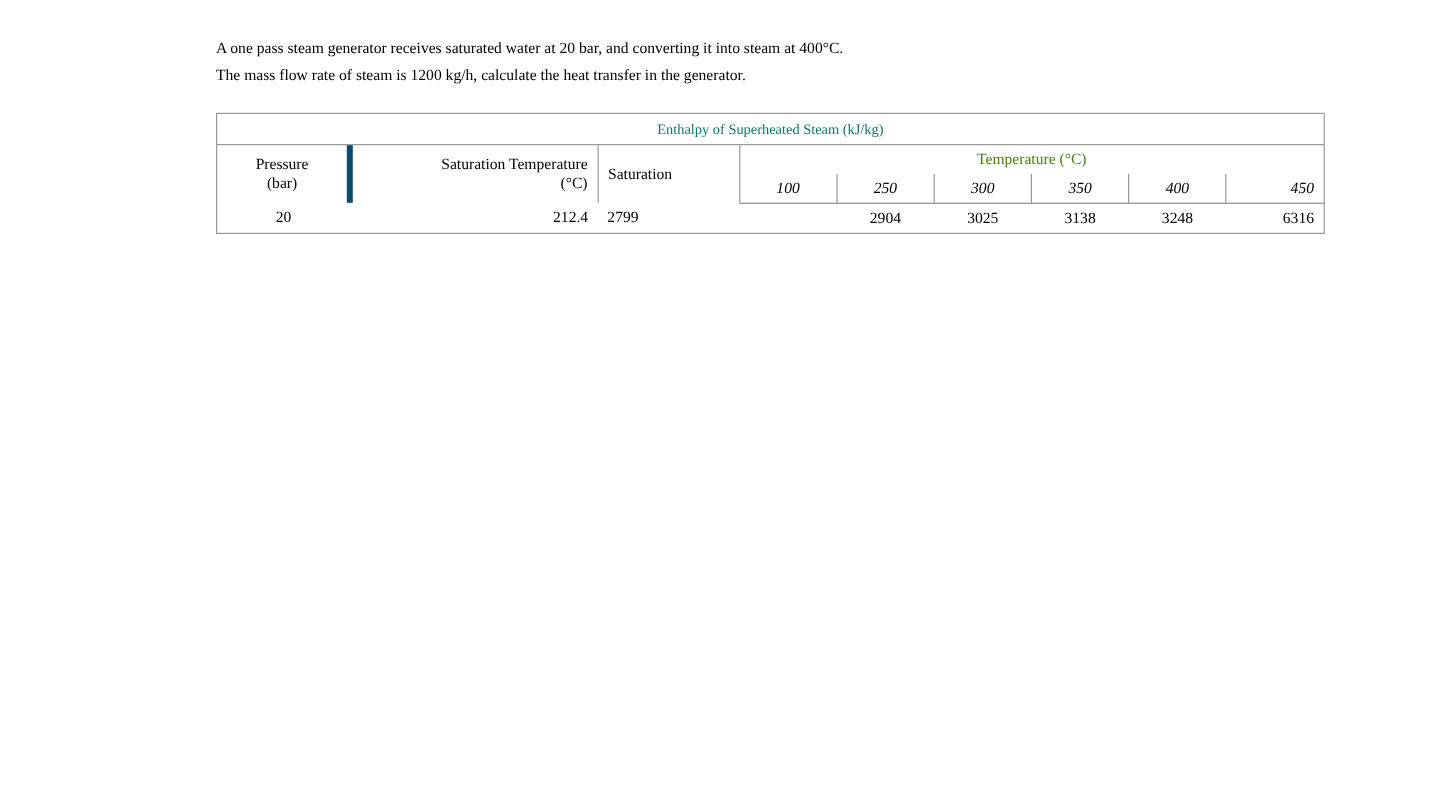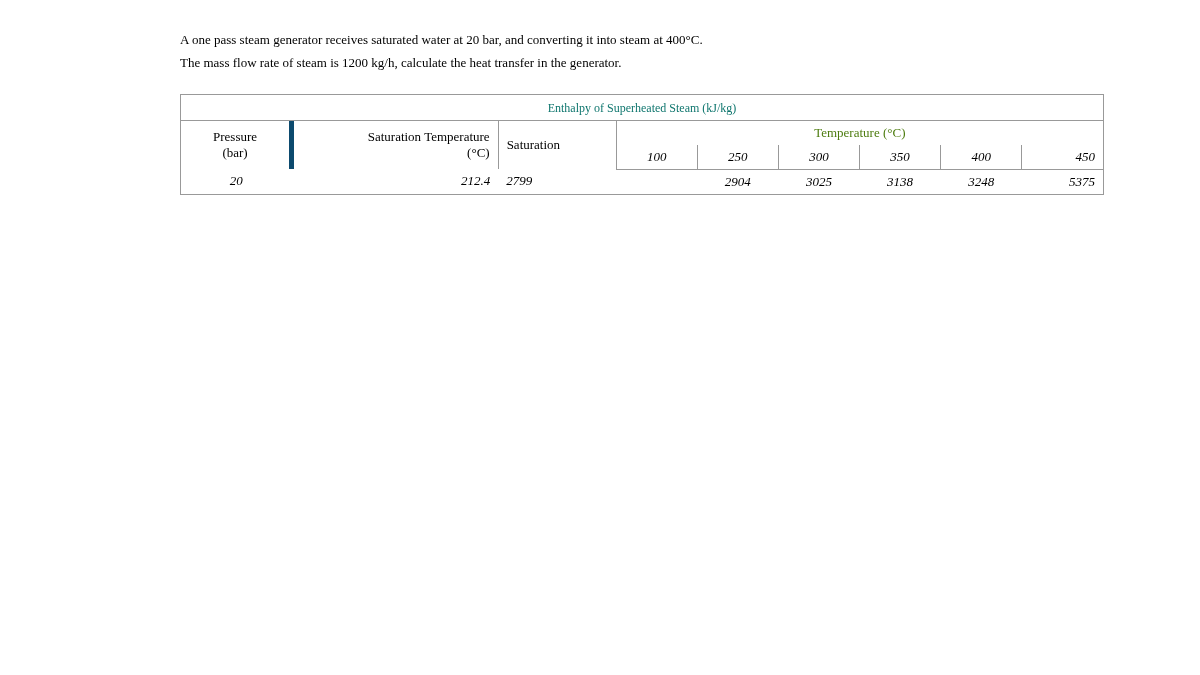--- a/index.html
+++ b/index.html
@@ -104,21 +104,20 @@
 
     .header-bottom th {
       font-weight: normal;
       font-style: italic;
       font-size: 13px;
       border-bottom: 1px solid #999;
     }
 
     .data-row td {
       border: none;
-      font-style: italic;
     }
   </style>
 </head>
 <body>
 
 <div class="page-content">
   <div class="problem-text">
     <p>A one pass steam generator receives saturated water at 20 bar, and converting it into steam at 400°C.</p>
     <p>The mass flow rate of steam is 1200 kg/h, calculate the heat transfer in the generator.</p>
   </div>
@@ -155,18 +154,18 @@
       <tbody>
         <tr class="data-row">
           <td class="col-pressure">20</td>
           <td class="col-sat-temp">212.4</td>
           <td class="col-saturation">2799</td>
           <td class="col-temp"></td>
           <td class="col-temp">2904</td>
           <td class="col-temp">3025</td>
           <td class="col-temp">3138</td>
           <td class="col-temp">3248</td>
-          <td class="col-temp-last">5375</td>
+          <td class="col-temp-last">6316</td>
         </tr>
       </tbody>
     </table>
   </div>
 </div>
 
 </body></html>

